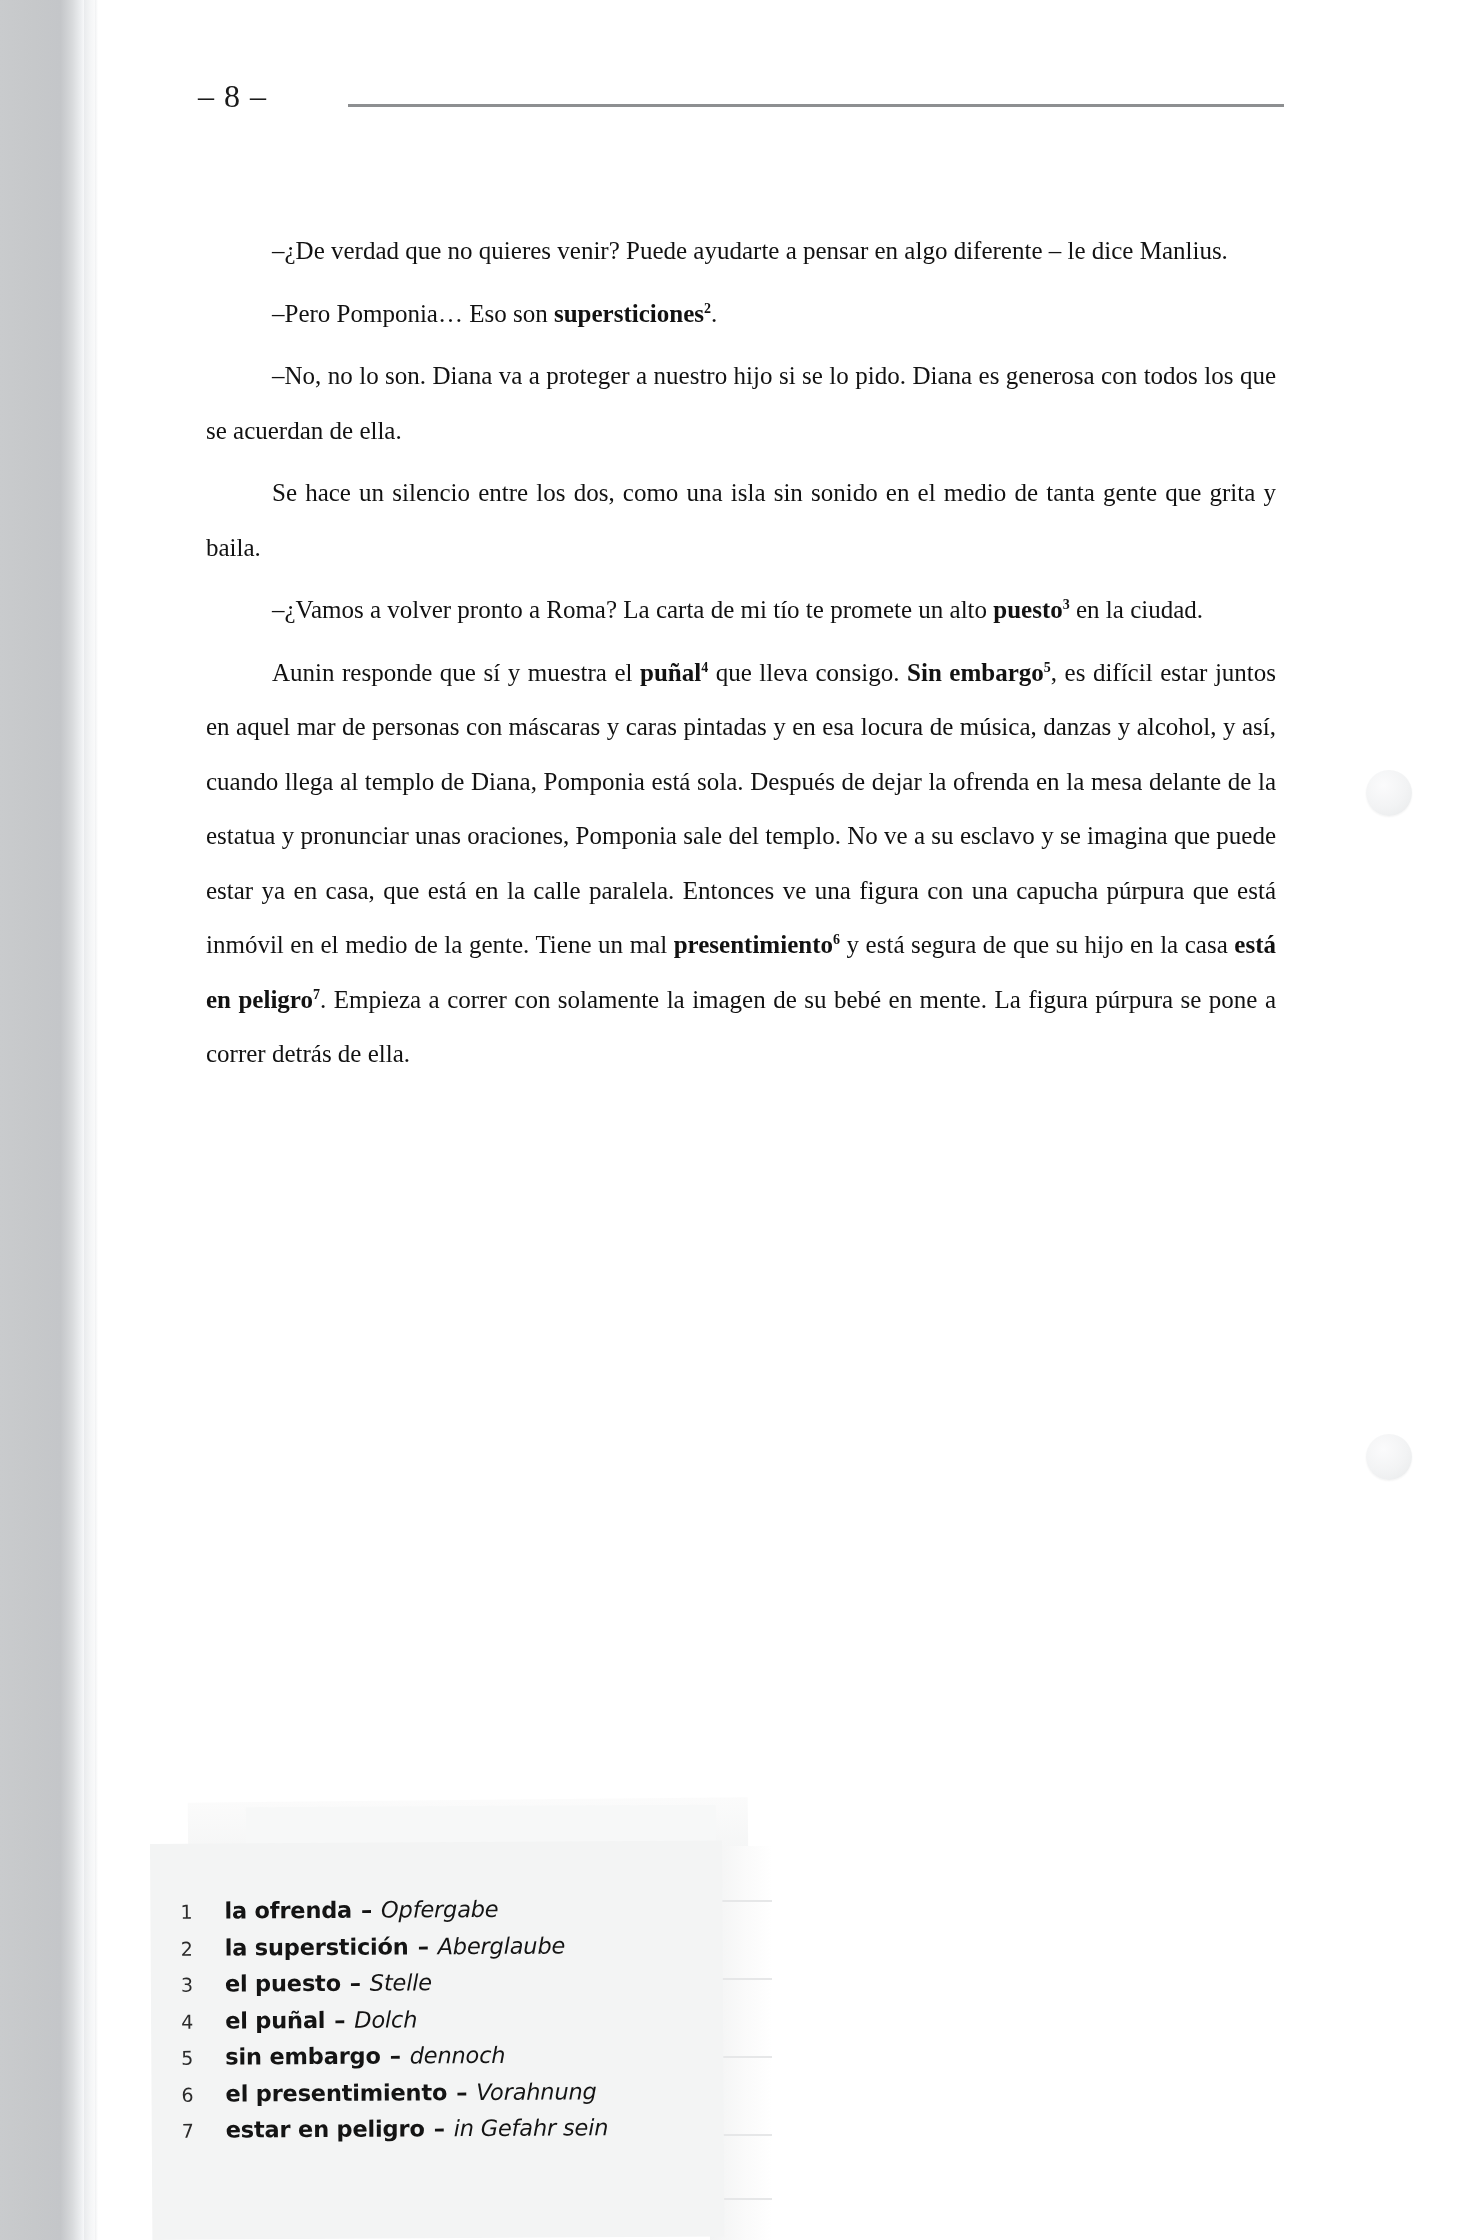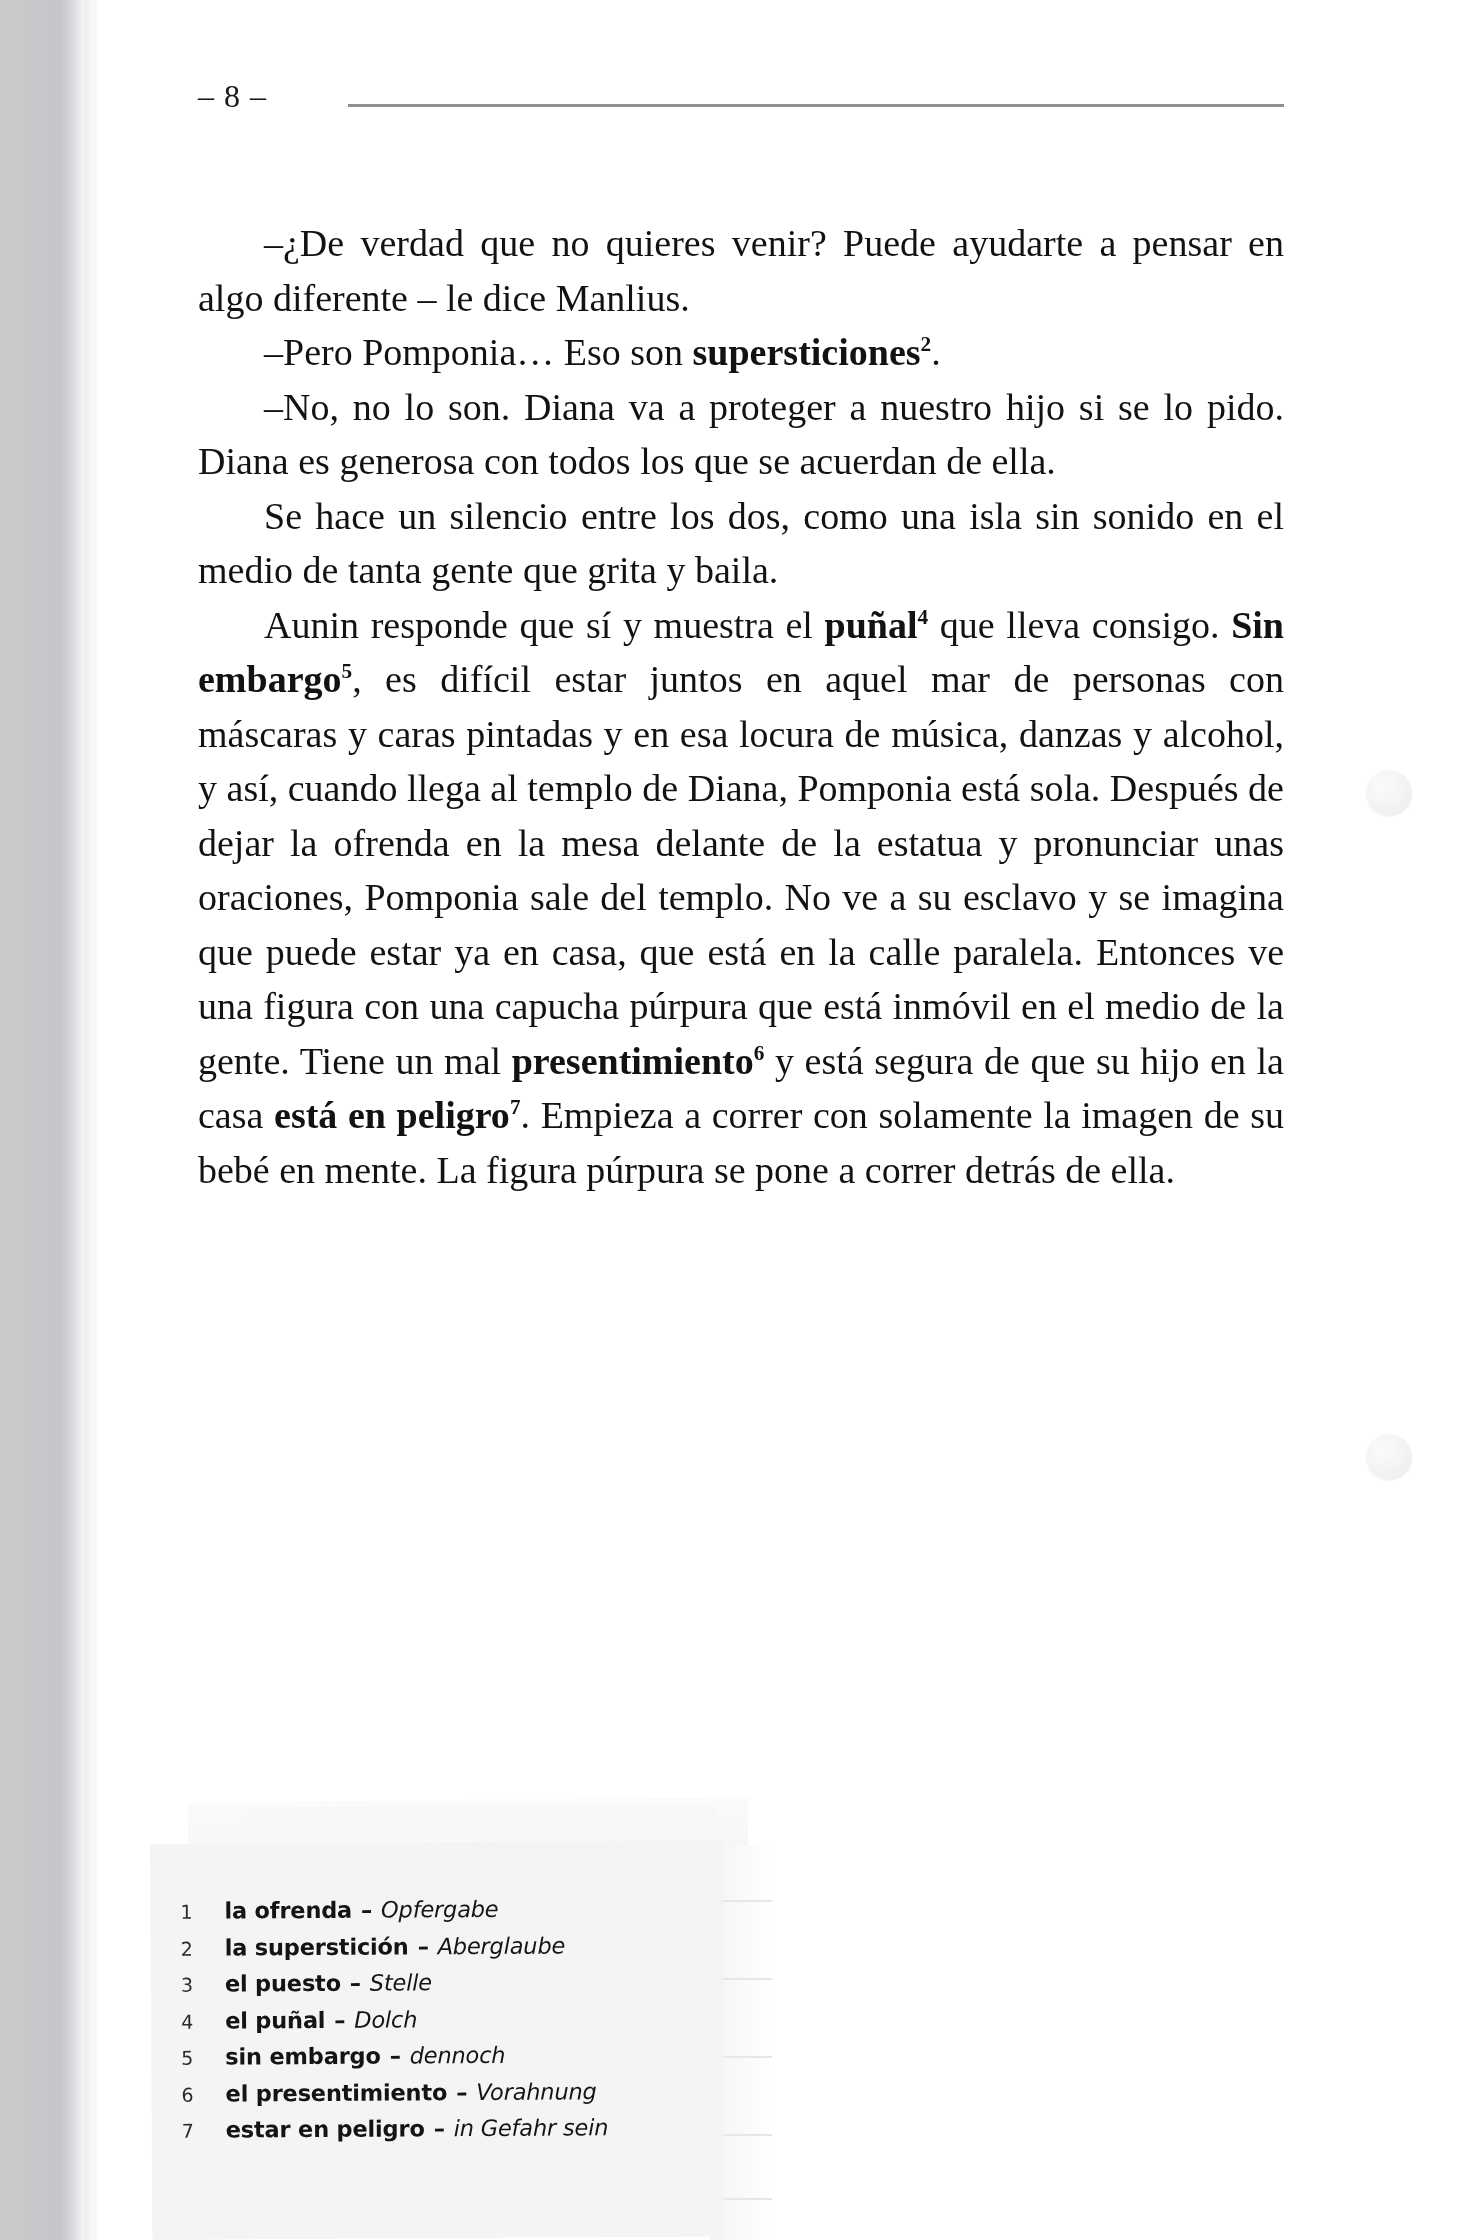--- a/index.html
+++ b/index.html
@@ -87,22 +87,22 @@
 
   
   .text-column {
     position: absolute;
     left: 198px;
     top: 216px;
     width: 1086px;
     color: #121212;
   }
   .para {
-    margin: 0;
-    font-size: 38px;
+    margin: 8px;
+    font-size: 25px;
     line-height: 54.5px;
     text-align: justify;
     text-justify: inter-word;
     text-indent: 66px;
     hyphens: none;
   }
   .para b, .para strong {
     font-weight: 700;
   }
   sup.fnref {
@@ -247,20 +247,21 @@
   <div class="page-header">
     <div class="folio">– 8 –</div>
     <div class="header-rule"></div>
   </div>
 
   <div class="text-column" id="text-column">
       <p class="para"><span>–¿De verdad que no quieres venir? Puede ayudarte a pensar en algo diferente – le dice Manlius.</span></p>
       <p class="para"><span>–Pero Pomponia… Eso son </span><b>supersticiones</b><sup class="fnref">2</sup><span>.</span></p>
       <p class="para"><span>–No, no lo son. Diana va a proteger a nuestro hijo si se lo pido. Diana es generosa con todos los que se acuerdan de ella.</span></p>
       <p class="para"><span>Se hace un silencio entre los dos, como una isla sin sonido en el medio de tanta gente que grita y baila.</span></p>
+      <p class="para"><span>–¿Vamos a volver pronto a Roma? La carta de mi tío te promete un alto </span><b>puesto</b><sup class="fnref">3</sup><span> en la ciudad.</span></p>
       <p class="para"><span>Aunin responde que sí y muestra el </span><b>puñal</b><sup class="fnref">4</sup><span> que lleva consigo. </span><b>Sin embargo</b><sup class="fnref">5</sup><span>, es difícil estar juntos en aquel mar de personas con máscaras y caras pintadas y en esa locura de música, danzas y alcohol, y así, cuando llega al templo de Diana, Pomponia está sola. Después de dejar la ofrenda en la mesa delante de la estatua y pronunciar unas oraciones, Pomponia sale del templo. No ve a su esclavo y se imagina que puede estar ya en casa, que está en la calle paralela. Entonces ve una figura con una capucha púrpura que está inmóvil en el medio de la gente. Tiene un mal </span><b>presentimiento</b><sup class="fnref">6</sup><span> y está segura de que su hijo en la casa </span><b>está en peligro</b><sup class="fnref">7</sup><span>. Empieza a correr con solamente la imagen de su bebé en mente. La figura púrpura se pone a correr detrás de ella.</span></p>
     </div>
 
   <div class="binder-hole h1"></div>
   <div class="binder-hole h2"></div>
 
   <div class="fn-stack">
     <div class="fn-sheet-back"></div>
     <div class="fn-sheet-back2"></div>
     <div class="fn-sheet-right"></div>

